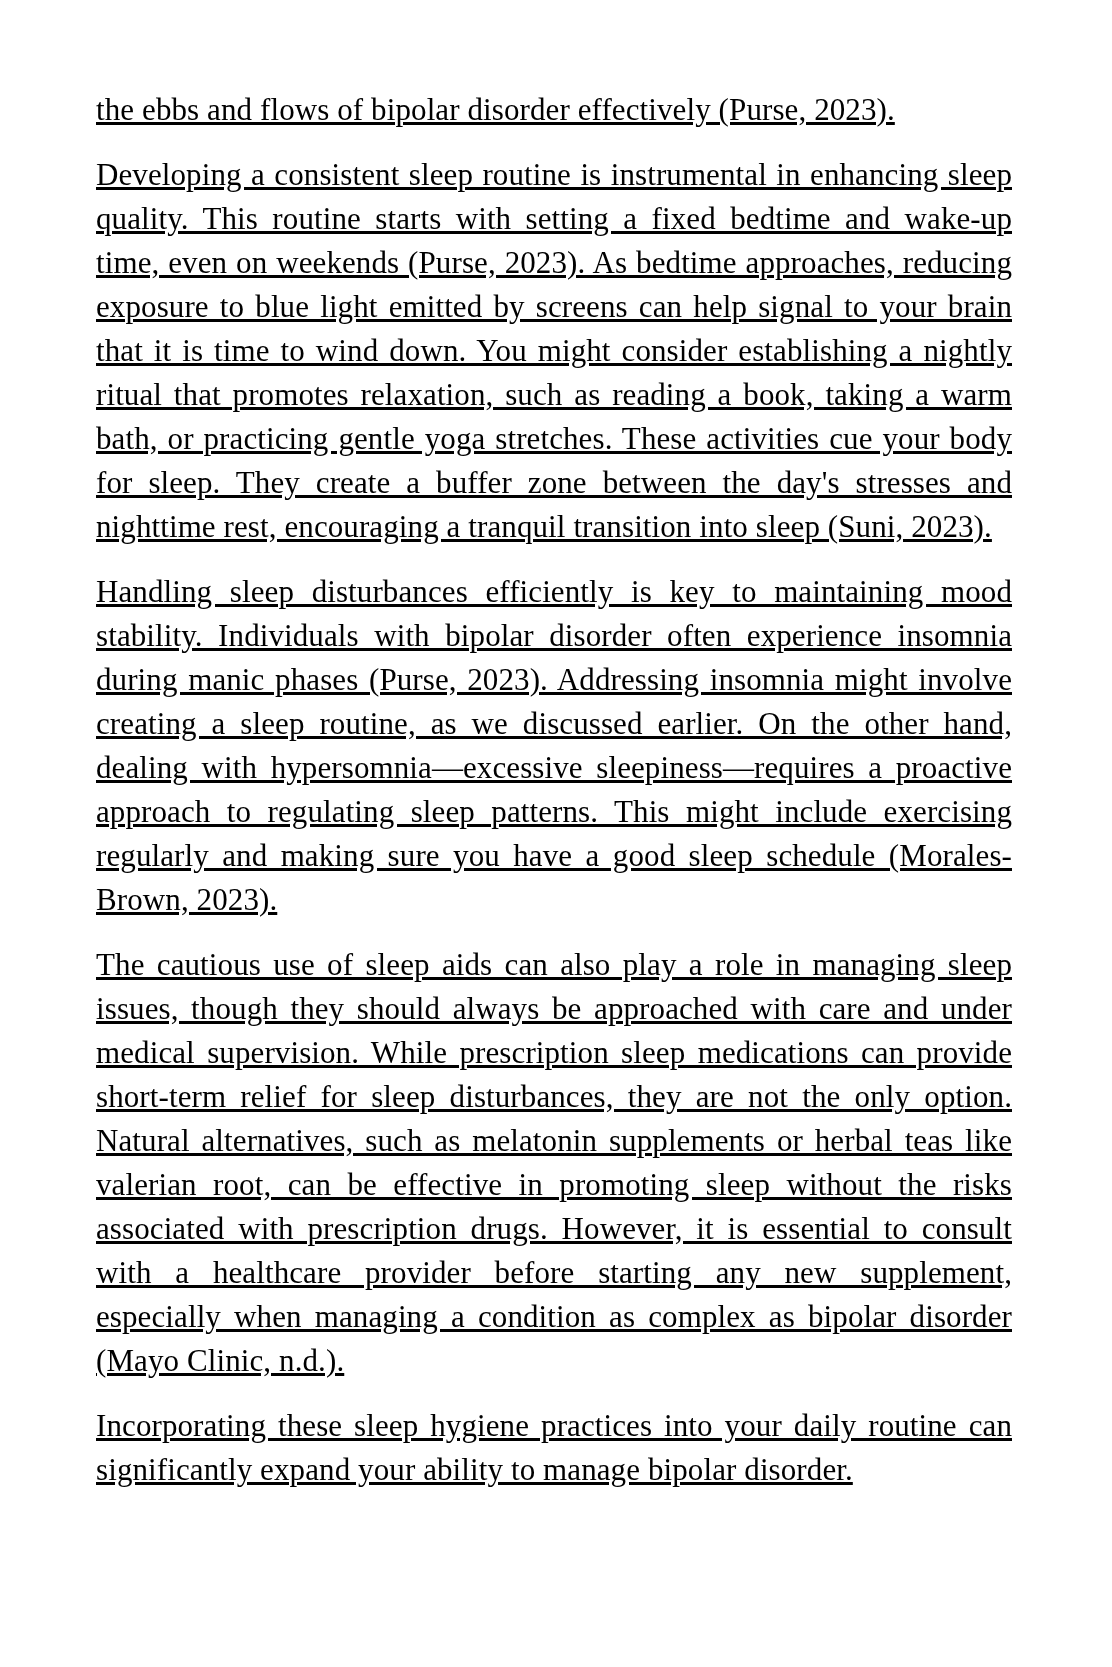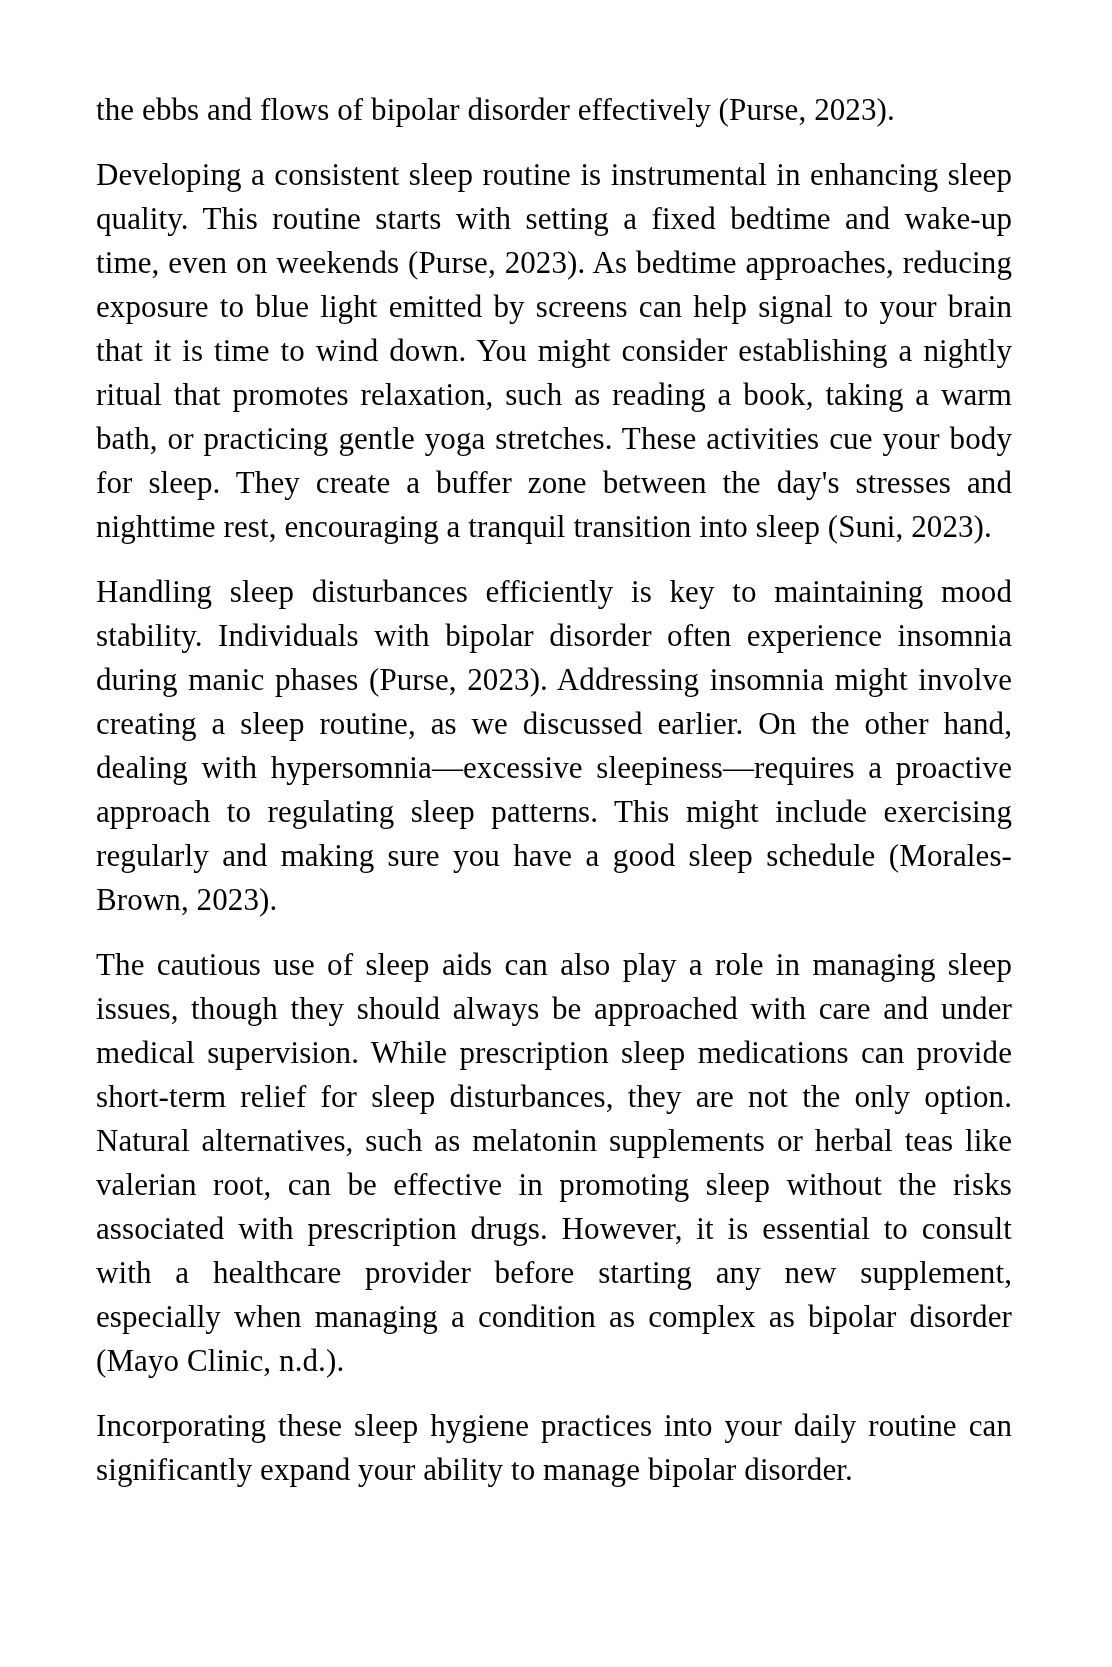--- a/index.html
+++ b/index.html
@@ -13,20 +13,21 @@
     overflow: hidden;
     font-family: "Liberation Serif", serif;
   }
   .page {
     box-sizing: border-box;
     width: 1112px;
     height: 1667px;
     padding: 88px 100px 80px 96px;
     background: #ffffff;
     color: #000000;
+    text-decoration: underline;
   }
   .page p {
     margin: 0 0 21px 0;
     font-size: 31px;
     line-height: 44px;
     text-align: justify;
     letter-spacing: 0.1px;
     color: #000000;
   }
   .page p:last-child {

